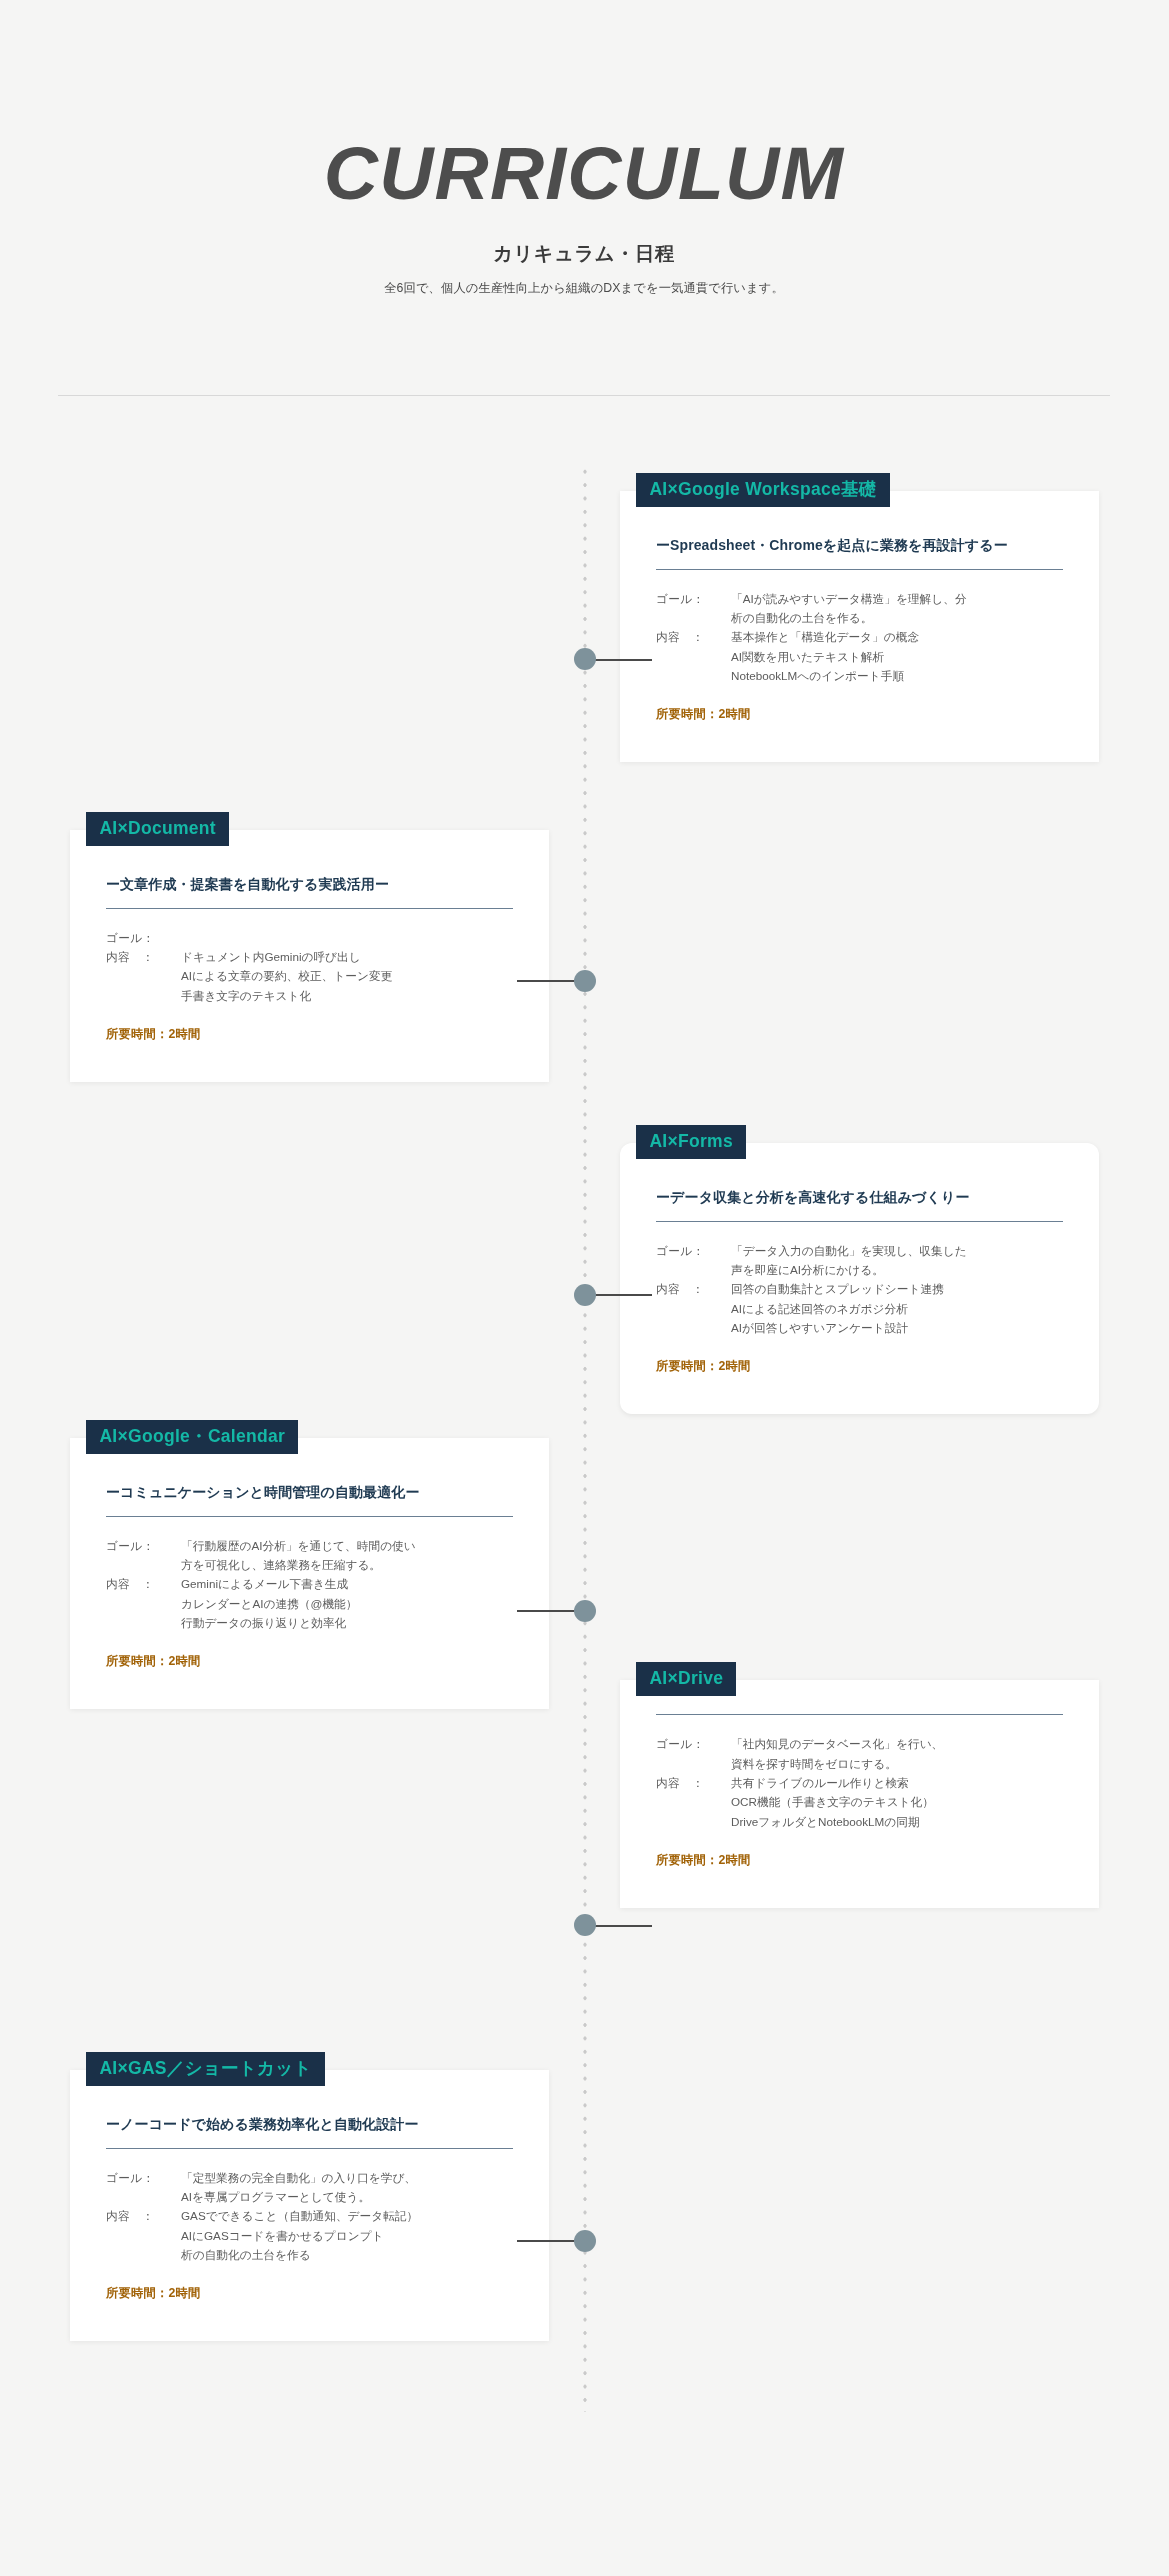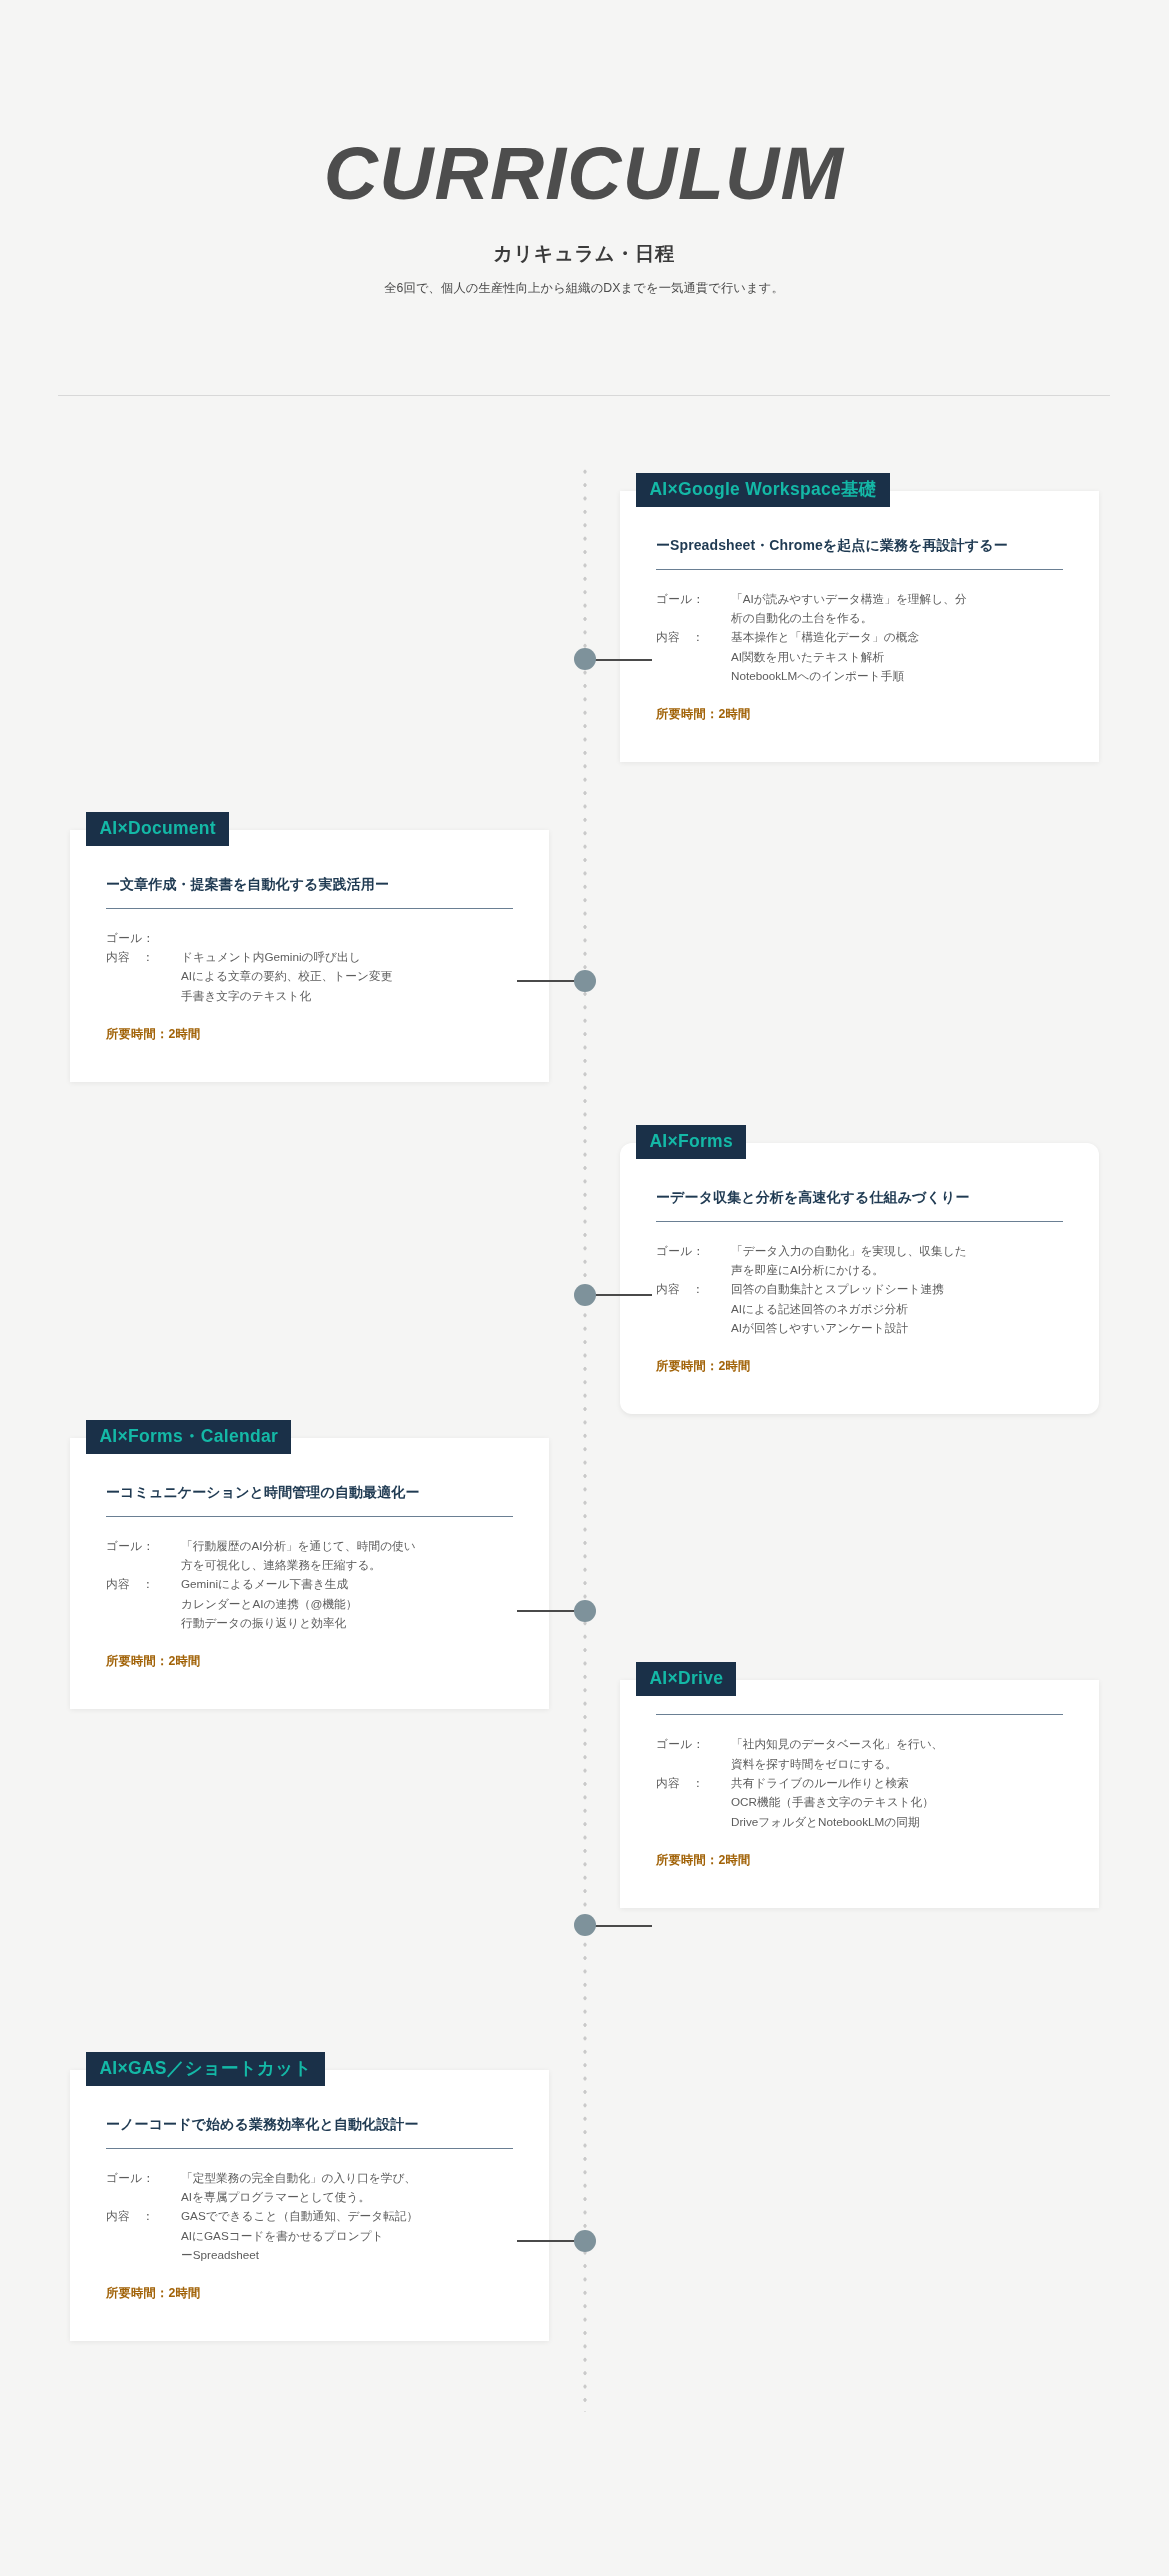--- a/index.html
+++ b/index.html
@@ -259,21 +259,21 @@
               </div>
             </div>
           </div>
           <div class="duration">所要時間：2時間</div>
         </div>
       </div>
       <div class="row">
         <div class="node" style="top: 1600px;"></div>
         <div class="connector to-left" style="top: 1610px;"></div>
         <div class="card left" style="top: 1438px;">
-          <div class="badge">AI×Forms・Calendar</div>
+          <div class="badge">AI×Google・Calendar</div>
           <div class="card-subtitle">ーコミュニケーションと時間管理の自動最適化ー</div>
           <div class="card-rule"></div>
           <div class="detail-block">
             <div class="detail-row">
               <div class="detail-label">ゴール：</div>
               <div class="detail-value">
                 <span class="vline">「行動履歴のAI分析」を通じて、時間の使い</span>
                 <span class="vline">方を可視化し、連絡業務を圧縮する。</span>
               </div>
             </div>
@@ -328,21 +328,21 @@
               <div class="detail-value">
                 <span class="vline">「定型業務の完全自動化」の入り口を学び、</span>
                 <span class="vline">AIを専属プログラマーとして使う。</span>
               </div>
             </div>
             <div class="detail-row">
               <div class="detail-label">内容　：</div>
               <div class="detail-value">
                 <span class="vline">GASでできること（自動通知、データ転記）</span>
                 <span class="vline">AIにGASコードを書かせるプロンプト</span>
-                <span class="vline">ーSpreadsheet</span>
+                <span class="vline">析の自動化の土台を作る</span>
               </div>
             </div>
           </div>
           <div class="duration">所要時間：2時間</div>
         </div>
       </div>
     </div>
 
 </div>
 

